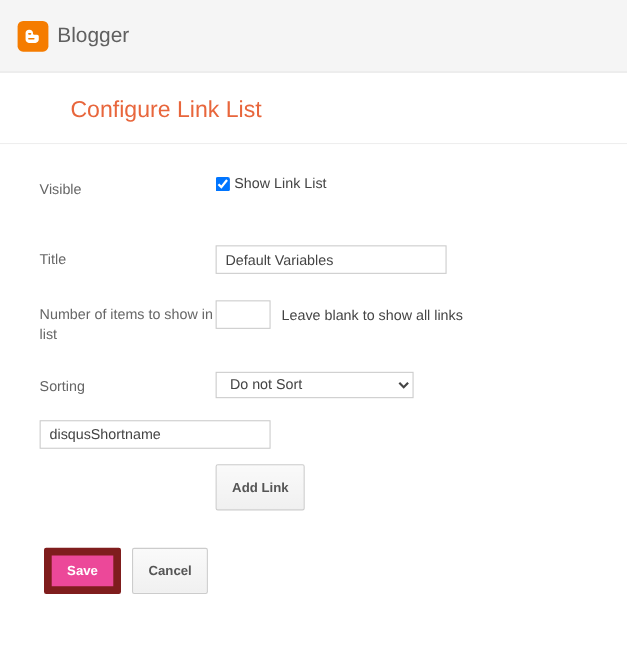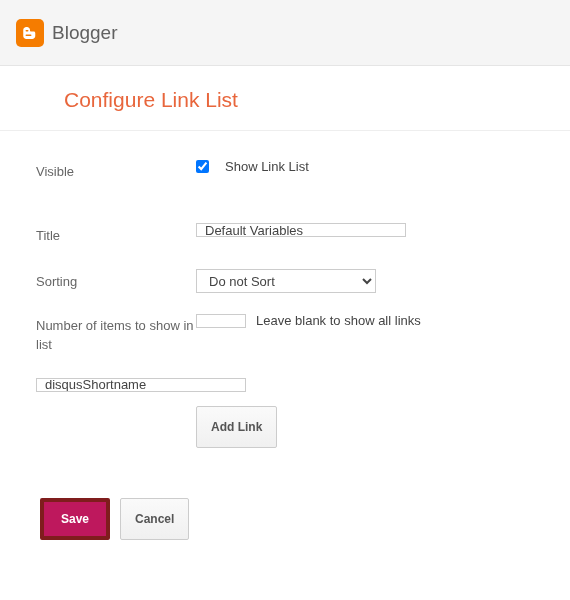--- a/index.html
+++ b/index.html
@@ -61,41 +61,41 @@
     flex-shrink: 0;
   }
   .ctrl {
     flex: 1;
     display: flex;
     align-items: center;
     gap: 10px;
   }
   .text-input {
     width: 210px;
-    height: 14px;
+    height: 26px;
     border: 1px solid #ccc;
     padding: 0 8px;
     font-size: 13px;
     color: #444;
     font-family: inherit;
   }
   .text-input.small { width: 50px; }
   select.text-input {
     width: 180px;
     height: 24px;
     background: #fff;
   }
   .hint {
     font-size: 13px;
     color: #444;
   }
   .check {
     display: flex;
-    align-items: center;
-    gap: 16px;
+    align-items: flex-end;
+    gap: 4px;
     font-size: 13px;
     color: #444;
   }
   .check input { margin: 0; }
   .btn {
     display: inline-flex;
     align-items: center;
     justify-content: center;
     height: 42px;
     padding: 0 14px;
@@ -103,22 +103,22 @@
     font-weight: bold;
     border-radius: 2px;
     cursor: pointer;
   }
   .btn-default {
     background: linear-gradient(#fafafa, #f0f0f0);
     border: 1px solid #ccc;
     color: #555;
   }
   .btn-primary {
-    background: #be185d;
-    border: 4px solid #7f1d1d;
+    background: #ec4899;
+    border: 7px solid #7f1d1d;
     color: #fff;
   }
   .footer-btns {
     position: absolute;
     left: 40px;
     bottom: 60px;
     display: flex;
     gap: 10px;
   }
   .btn-primary { width: 70px; }
@@ -149,34 +149,34 @@
     </div>
   </div>
 
   <div class="row" style="margin-bottom:24px;">
     <div class="lbl">Title</div>
     <div class="ctrl">
       <input type="text" class="text-input" value="Default Variables" style="">
     </div>
   </div>
 
+  <div class="row" style="margin-bottom:24px;">
+    <div class="lbl">Number of items to show in list</div>
+    <div class="ctrl">
+      <input type="text" class="text-input small" value="" style="">
+      <span class="hint">Leave blank to show all links</span>
+    </div>
+  </div>
+
   <div class="row" style="margin-bottom:20px;">
     <div class="lbl">Sorting</div>
     <div class="ctrl">
       <select class="text-input">
         <option>Do not Sort</option>
       </select>
-    </div>
-  </div>
-
-  <div class="row" style="margin-bottom:24px;">
-    <div class="lbl">Number of items to show in list</div>
-    <div class="ctrl">
-      <input type="text" class="text-input small" value="" style="">
-      <span class="hint">Leave blank to show all links</span>
     </div>
   </div>
 
   <div class="row">
     <div class="ctrl">
       <input type="text" class="text-input" value="disqusShortname" style="">
     </div>
   </div>
 
 

